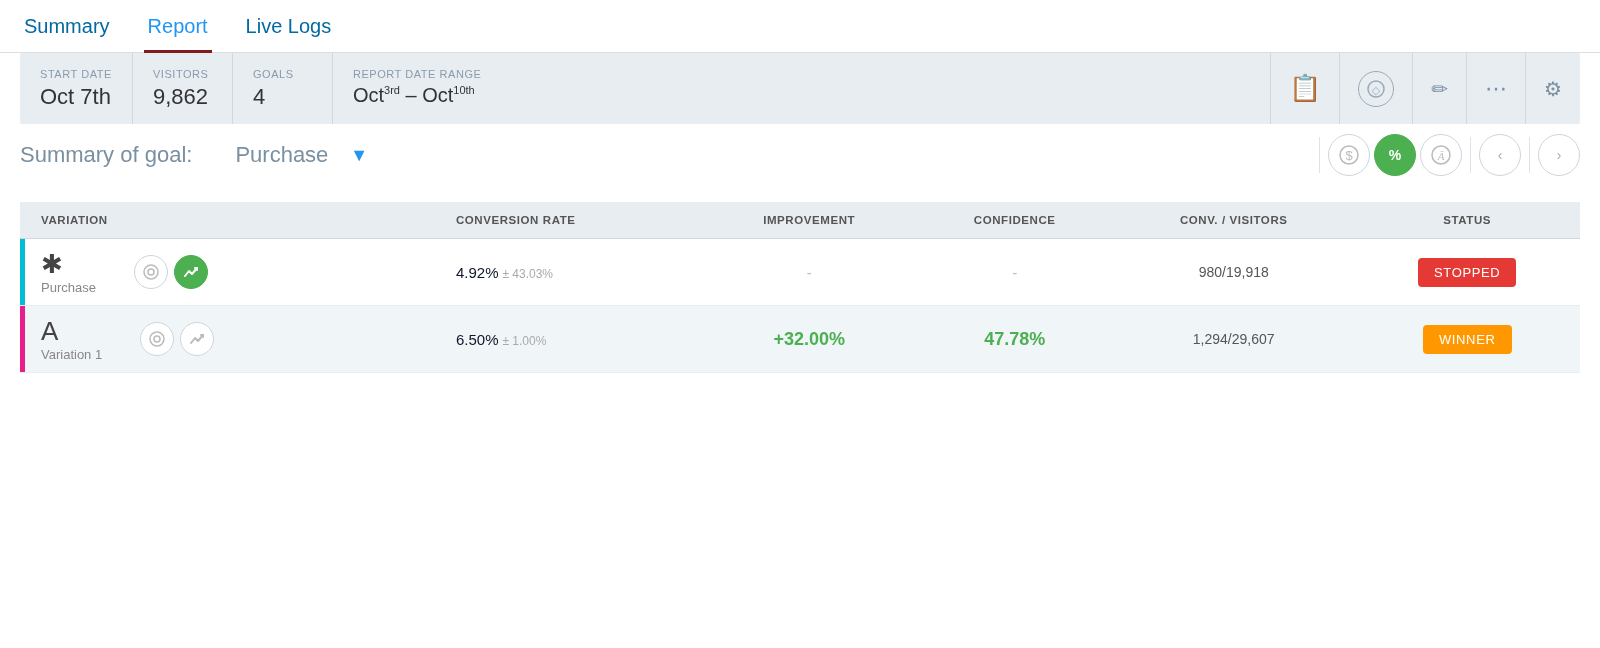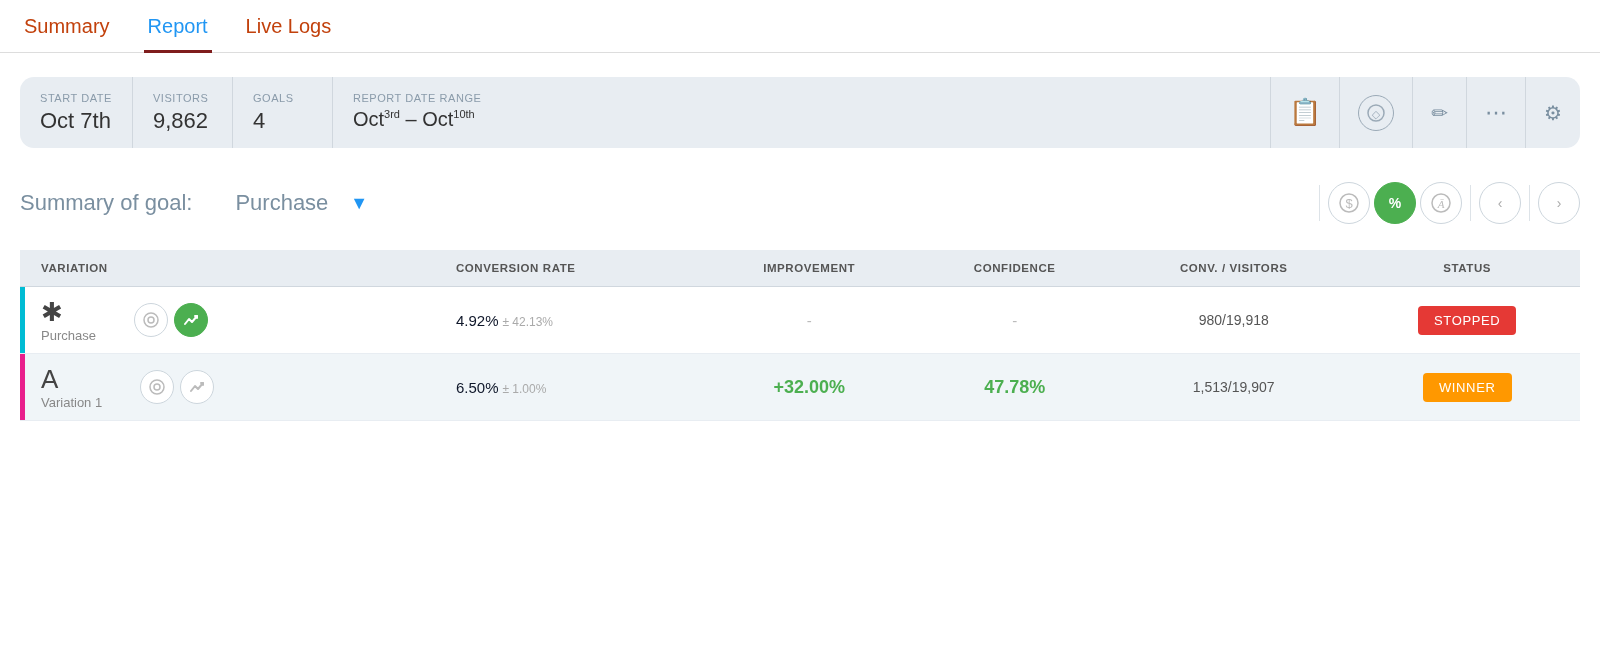--- a/index.html
+++ b/index.html
@@ -16,37 +16,37 @@
       align-items: flex-end;
       border-bottom: 1px solid #ddd;
       padding: 0 20px;
       gap: 30px;
     }
     .tab {
       padding: 14px 4px 12px;
       font-size: 20px;
       font-weight: 500;
       cursor: pointer;
-      color: #c2410c;
+      color: #0369a1;
       border-bottom: 3px solid transparent;
       position: relative;
       top: 1px;
     }
     .tab.active {
       color: #2196F3;
       border-bottom: 3px solid #7f1d1d;
     }
 
     
     .stats-bar {
       display: flex;
       align-items: stretch;
       background: #e8edf2;
-      margin: 24px 20px;
-      border-radius: 14px;
+      margin: 0 20px;
+      border-radius: 2px;
     }
     .stat-cell {
       padding: 14px 20px;
       border-right: 1px solid #d0d7de;
       min-width: 100px;
     }
     .stat-cell:last-child { border-right: none; }
     .stat-label {
       font-size: 11px;
       color: #8a9baa;
@@ -359,21 +359,21 @@
                 <svg width="14" height="14" viewBox="0 0 14 14" fill="none">
                     <polyline points="1,11 5,6 8,9 13,3" stroke="white" stroke-width="2" fill="none" stroke-linecap="round" stroke-linejoin="round"></polyline>
                     <polyline points="11,3 13,3 13,5" stroke="white" stroke-width="2" fill="none" stroke-linecap="round" stroke-linejoin="round"></polyline>
                   </svg>
               </div>
             </div>
           </div>
         </td>
         <td>
           <span class="conv-rate">4.92%</span>
-          <span class="conv-rate-margin"> <span>± 42.13%</span></span>
+          <span class="conv-rate-margin"> <span>± 43.03%</span></span>
         </td>
         <td class="center improvement-neutral">-</td>
         <td class="center confidence-neutral">-</td>
         <td class="center conv-visitors">980/19,918</td>
         <td class="center">
           <span class="badge badge-stopped">STOPPED</span>
         </td>
       </tr>
 
       <tr class="row-variation">
@@ -399,20 +399,20 @@
               </div>
             </div>
           </div>
         </td>
         <td>
           <span class="conv-rate">6.50%</span>
           <span class="conv-rate-margin"> <span>± 1.00%</span></span>
         </td>
         <td class="center improvement-positive">+32.00%</td>
         <td class="center confidence-positive">47.78%</td>
-        <td class="center conv-visitors">1,513/19,907</td>
+        <td class="center conv-visitors">1,294/29,607</td>
         <td class="center">
           <span class="badge badge-winner">WINNER</span>
         </td>
       </tr>
     </tbody>
   </table>
 </div>
 
 </body></html>

